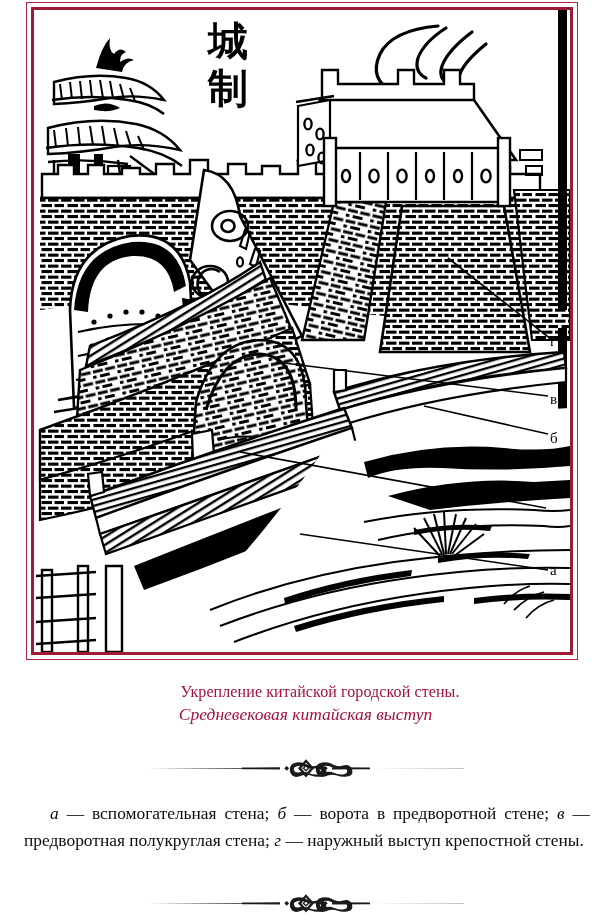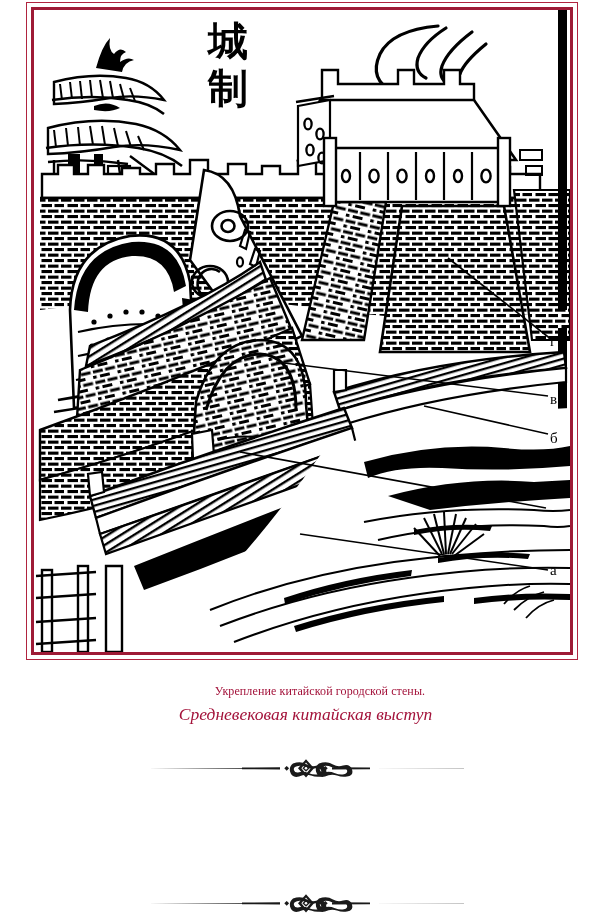--- a/index.html
+++ b/index.html
@@ -37,21 +37,21 @@
   .plate svg{display:block;width:100%;height:100%;}
 
   
   .caption{
     position:absolute;
     left:0;top:680px;width:611px;
     text-align:center;
     color:#a3123a;
   }
   .caption-line1{
-    font-size:12px;
+    font-size:16px;
     line-height:23px;
     letter-spacing:.1px;
     padding-left:29px;
   }
   .caption-line2{
     font-size:17.5px;
     line-height:23px;
     font-style:italic;
   }
 
@@ -453,20 +453,23 @@
         <path d="M173 6.5 q-8 -3 -14 1 q-5 3 -10 1 q-7 -2 -9 4 q-2 6 5 7 q5 1 10 -1 q6 -2 12 1 q7 2 9 -5 q1 -5 -3 -8 z" transform="translate(320,0) scale(-1,1)" opacity="0"></path>
         <path d="M173 6.5 q8 -3 14 1 q5 3 10 1 q7 -2 9 4 q2 6 -5 7 q-5 1 -10 -1 q-6 -2 -12 1 q-7 2 -9 -5 q-1 -5 3 -8 z
                  M177 9.2 q-4 1 -3 4 q1 3 5 2 q5 -1 10 1 q5 2 9 1 q4 -1 3 -4 q-1 -3 -5 -2 q-5 1 -10 -1 q-5 -2 -9 -1 z"></path>
         <rect x="177.6" y="9.6" width="3.4" height="3.4" transform="rotate(45 179.3 11.3)"></rect>
         <path d="M186 10.2 L224 10.6 L224 12.2 L186 12.6 Z"></path>
         <path d="M224 11.0 L318 11.4 L318 11.8 Z"></path>
       </g>
     </svg>
   </div>
 
+  <div class="legend">
+    <i>а</i><span> — вспомогательная стена; </span><i>б</i><span> — ворота в предворотной стене; </span><i>в</i><span> — предворотная полукруглая стена; </span><i>г</i><span> — наружный выступ крепостной стены.</span>
+  </div>
 
   <div class="divider bottom">
     <svg width="320" height="22" viewBox="0 0 320 22" xmlns="http://www.w3.org/2000/svg">
       <g fill="#1a1a1a" stroke="none">
         <path d="M2 11.4 L96 11.0 L96 11.8 Z"></path>
         <path d="M96 10.6 L134 10.2 L134 12.6 L96 12.2 Z"></path>
         <rect x="139" y="9.6" width="3.4" height="3.4" transform="rotate(45 140.7 11.3)"></rect>
         <path d="M147 6.5 q8 -3 14 1 q5 3 10 1 q7 -2 9 4 q2 6 -5 7 q-5 1 -10 -1 q-6 -2 -12 1 q-7 2 -9 -5 q-1 -5 3 -8 z
                  M151 9.2 q-4 1 -3 4 q1 3 5 2 q5 -1 10 1 q5 2 9 1 q4 -1 3 -4 q-1 -3 -5 -2 q-5 1 -10 -1 q-5 -2 -9 -1 z"></path>
         <path d="M160 2.2 L168 11.3 L160 20.4 L152 11.3 Z M160 5.6 L155.4 11.3 L160 17 L164.6 11.3 Z"></path>

